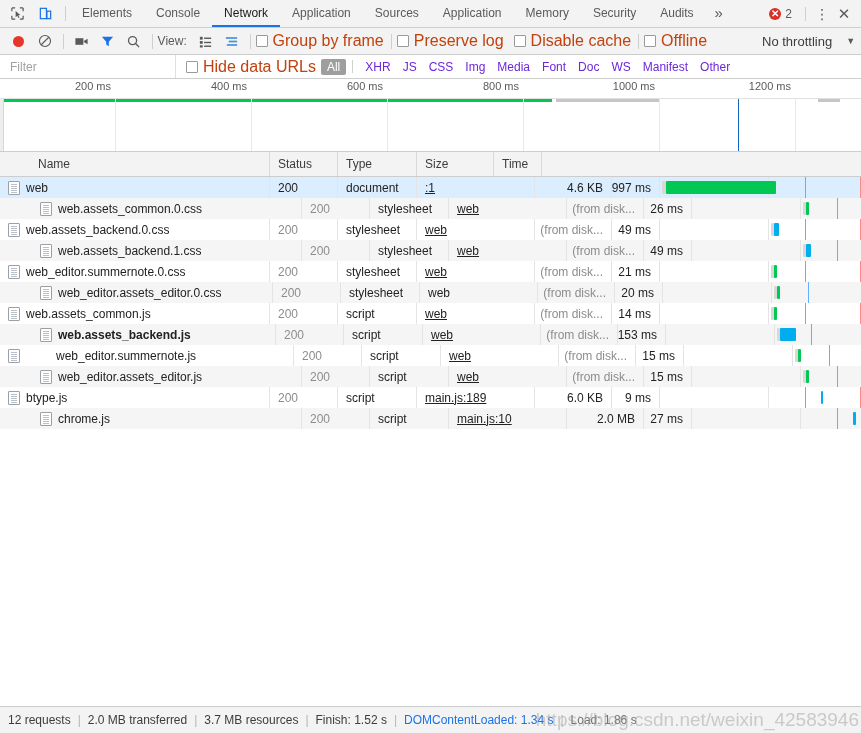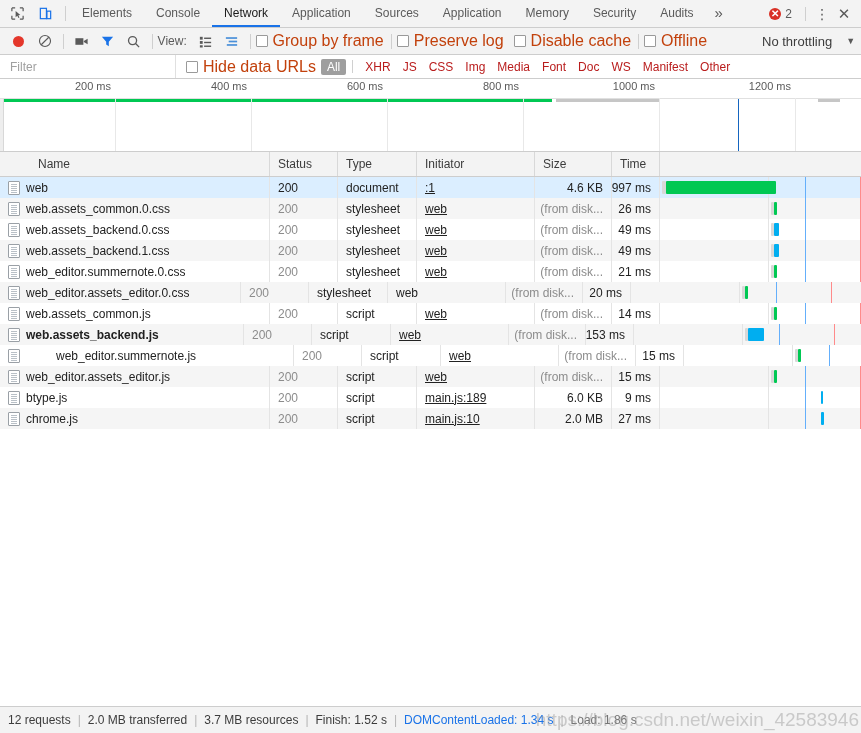--- a/index.html
+++ b/index.html
@@ -73,21 +73,21 @@
   .filter-input {
     width: 170px; height: 18px; border: none; outline: none;
     font-size: 12px; color: #333; padding-left: 6px; background: transparent;
     font-family: "Liberation Sans", sans-serif;
   }
   .filter-input::placeholder { color: #a0a0a0; }
   .finput-wrap { width: 172px; border-right: 1px solid #e0e0e0; height: 100%; display: flex; align-items: center; }
   .hide-urls { display: flex; align-items: center; gap: 5px; margin-left: 10px; cursor: pointer; white-space: nowrap; }
   .types { display: flex; align-items: center; gap: 0; margin-left: 5px; }
   .type-pill {
-    font-size: 12px; color: #b91c1c; padding: 1px 6px; cursor: pointer;
+    font-size: 12px; color: #6d28d9; padding: 1px 6px; cursor: pointer;
     border-radius: 2px; white-space: nowrap;
   }
   .type-pill.active { background: #9e9e9e; color: #fff; }
   .type-sep { width: 1px; height: 13px; background: #d0d0d0; margin: 0 6px; }
 
   
   .overview { position: relative; height: 73px; min-height: 73px; background: #fff; border-bottom: 1px solid #cdcdcd; }
   .ov-ruler { position: absolute; left: 0; top: 0; right: 0; height: 20px; }
   .ov-tick { position: absolute; top: 1px; font-size: 11px; color: #5a5a5a; transform: translateX(-100%); padding-right: 4px; white-space: nowrap; }
   .ov-gridline { position: absolute; top: 19px; bottom: 0; width: 1px; background: #e8e8e8; }
@@ -104,21 +104,21 @@
     display: flex; height: 25px; align-items: stretch;
     background: #f3f3f3; border-bottom: 1px solid #cdcdcd;
     font-size: 12px; color: #3c3c3c;
   }
   .th { display: flex; align-items: center; padding-left: 8px; border-right: 1px solid #d8d8d8; white-space: nowrap; cursor: pointer; }
   .th.last { border-right: none; flex: 1; justify-content: space-between; padding-right: 8px; }
   .sort-arrow { font-size: 9px; color: #5a5a5a; }
 
   .rows { position: relative; }
   .row { display: flex; height: 21px; align-items: stretch; font-size: 12px; color: #222; }
-  .row.odd { background: #f5f5f5; }
+  .row.odd { background: #f5f5f5; padding-left: 32px; }
   .row.even { background: #ffffff; }
   .row.selected { background: #dbeeff; }
   .cell { display: flex; align-items: center; padding-left: 8px; border-right: 1px solid #e4e4e4; overflow: hidden; white-space: nowrap; }
   .cell.num { justify-content: flex-end; padding-right: 8px; padding-left: 4px; }
   .cell.waterfall { border-right: none; flex: 1; position: relative; padding-left: 0; overflow: hidden; }
   .fileicon {
     width: 12px; height: 14px; margin-right: 6px; flex: none;
     border: 1px solid #9aa0a6; background: #fff; position: relative; border-radius: 1px;
   }
   .fileicon::before {
@@ -351,23 +351,20 @@
     <div class="thead" id="thead">
         <div class="th" style="width: 270px; padding-left: 38px;">
           <span>Name</span>
         </div>
         <div class="th" style="width: 68px;">
           <span>Status</span>
         </div>
         <div class="th" style="width: 79px;">
           <span>Type</span>
         </div>
-        <div class="th" style="width: 118px;">
-          <span>Initiator</span>
-        </div>
         <div class="th" style="width: 77px;">
           <span>Size</span>
         </div>
         <div class="th" style="width: 48px;">
           <span>Time</span>
         </div>
       </div>
     <div class="rows" id="rows">
         <div class="row selected">
           <div class="cell" style="width: 270px;">

